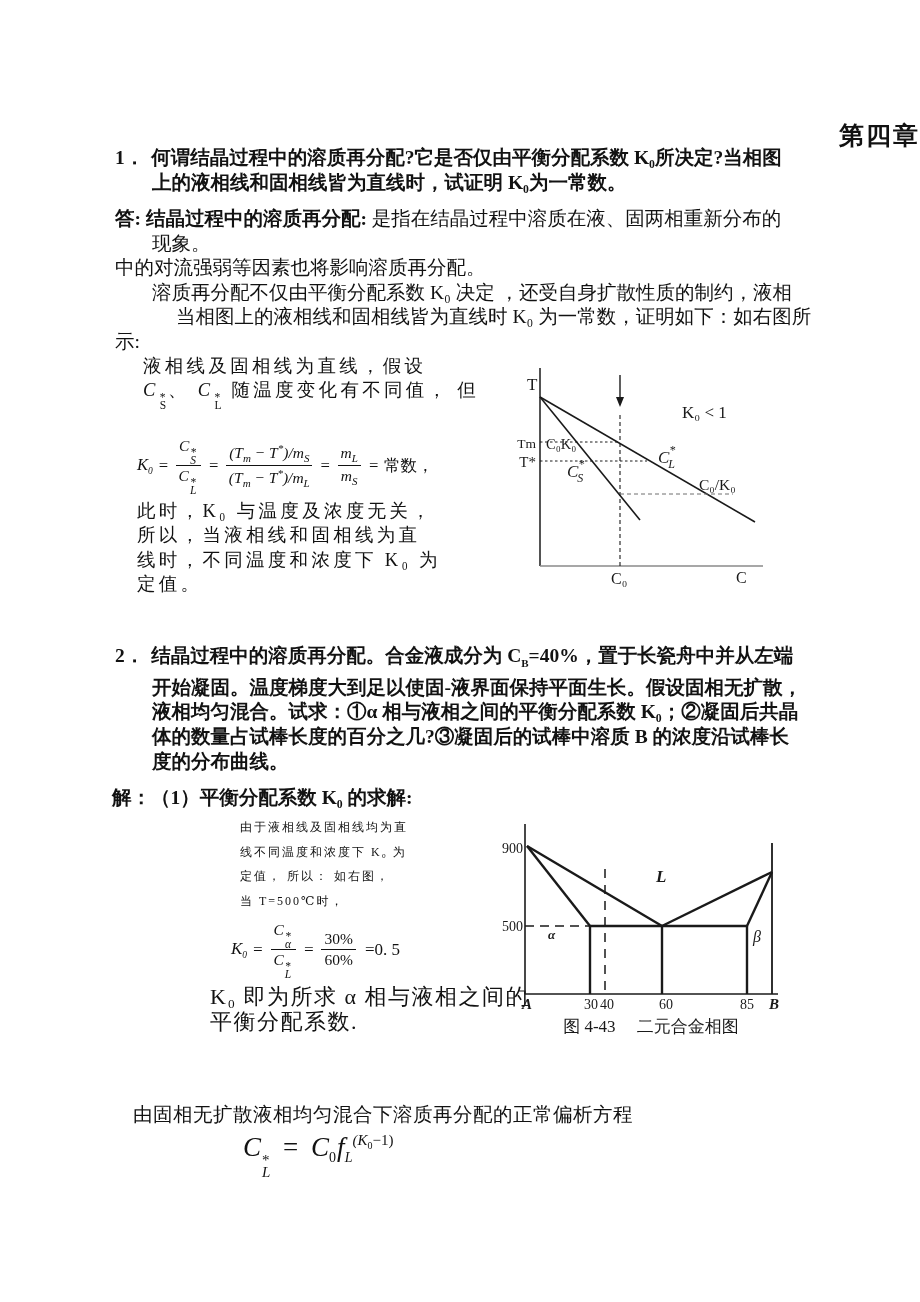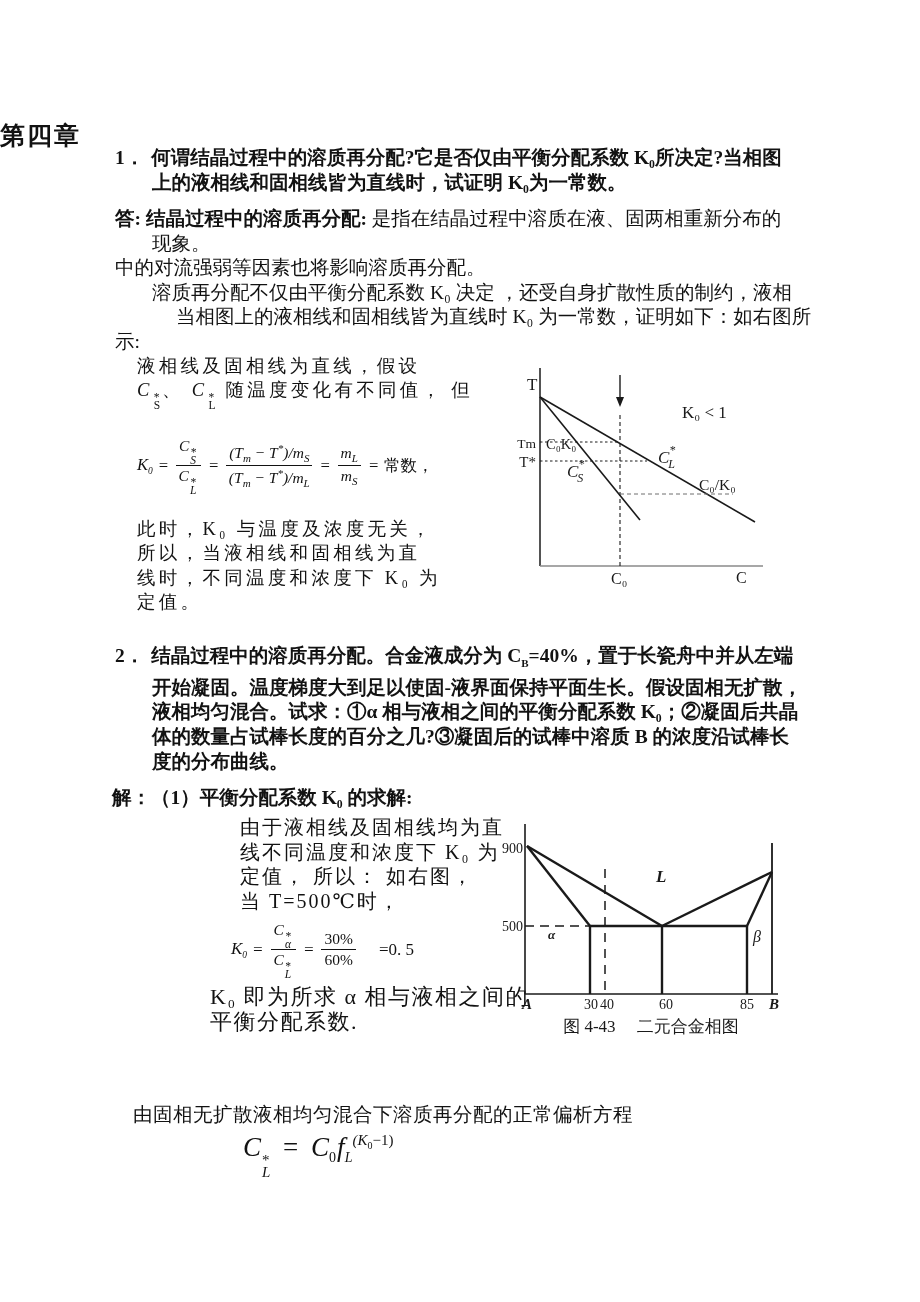--- a/index.html
+++ b/index.html
@@ -6,21 +6,21 @@
   #doc{position:relative;width:920px;height:1302px;background:#fff;overflow:hidden;
        font-family:"Liberation Serif","DejaVu Serif",serif;color:#121212}
   .blk{position:absolute;white-space:nowrap}
   .txt{font-size:19.5px;line-height:24.6px}
   .b{font-weight:bold}
   .ln{white-space:nowrap}
   .i37{padding-left:37px}
   .i61{padding-left:61px}
   .qnum{margin-right:7px}
   .sp1{letter-spacing:3.3px;font-size:18.5px;line-height:24.3px}
-  .sp2{letter-spacing:2px;font-size:20px;line-height:24.7px}
+  .sp2{letter-spacing:2px;font-size:12px;line-height:24.7px}
   sub{font-size:11px}
   sup{font-size:11px}
   .ss{display:inline-flex;flex-direction:column;align-items:flex-start;vertical-align:-5px;
       line-height:8px;font-size:11.5px;margin:0 2px 0 1px;letter-spacing:0}
   .fml{font-size:16.5px;font-style:italic;display:flex;align-items:center;white-space:nowrap}
   .fml .g{display:inline-block}
   .frac{display:inline-block;text-align:center;vertical-align:middle;margin:0 2px;font-size:15.5px}
   .frac .nu{display:block;border-bottom:1.2px solid #121212;padding:0 3px 1px}
   .frac .de{display:block;padding-top:1px}
   .op{margin:0 5px}
@@ -33,37 +33,37 @@
   .ex{font-size:15px;vertical-align:11px}
   .ex sub{font-size:10px}
   svg{position:absolute;overflow:visible}
   svg text{fill:#1a1a1a;font-family:"Liberation Serif","DejaVu Serif",serif}
 </style>
 </head>
 <body>
 
 <div id="doc">
 
-  <div class="blk b" style="left:0;top:119px;width:920px;text-align:left;font-size:25px;letter-spacing:2px">第四章</div>
+  <div class="blk b" style="left:0;top:119px;width:920px;text-align:right;font-size:25px;letter-spacing:2px">第四章</div>
 
   <div class="blk txt b" style="left:115px;top:146px;width:700px">
     <div class="ln"><span class="qnum">1．</span><span>何谓结晶过程中的溶质再分配?它是否仅由平衡分配系数 K₀所决定?当相图</span></div>
     <div class="ln i37"><span>上的液相线和固相线皆为直线时，试证明 K₀为一常数。</span></div>
   </div>
 
   <div class="blk txt" style="left:115px;top:207px;width:705px">
     <div class="ln"><span class="b">答:</span><span class="b"> 结晶过程中的溶质再分配:</span><span> 是指在结晶过程中溶质在液、固两相重新分布的</span></div>
     <div class="ln i37">现象。</div>
     <div class="ln">中的对流强弱等因素也将影响溶质再分配。</div>
     <div class="ln i37">溶质再分配不仅由平衡分配系数 K₀ 决定 ，还受自身扩散性质的制约，液相</div>
     <div class="ln i61">当相图上的液相线和固相线皆为直线时 K₀ 为一常数，证明如下：如右图所</div>
     <div class="ln">示:</div>
   </div>
 
-  <div class="blk sp1" style="left:137px;top:354px;width:390px">
+  <div class="blk sp1" style="left:143px;top:354px;width:390px">
     <div class="ln">液相线及固相线为直线，假设</div>
     <div class="ln"><span class="it">C</span><span class="ss">
           <span>*</span>
           <span>S</span>
         </span><span>、 </span><span class="it">C</span><span class="ss">
           <span>*</span>
           <span>L</span>
         </span><span> 随温度变化有不同值， 但</span></div>
   </div>
 
@@ -87,21 +87,21 @@
       </span>
     <span class="op">=</span>
     <span class="frac">
         <span class="nu"><span>m</span><sub>L</sub></span>
         <span class="de"><span>m</span><sub>S</sub></span>
       </span>
     <span class="op">=</span>
     <span class="up">常数，</span>
   </div>
 
-  <div class="blk sp1" style="left:137px;top:517px;width:390px">
+  <div class="blk sp1" style="left:137px;top:499px;width:390px">
     <div class="ln">此时，K₀ 与温度及浓度无关，</div>
     <div class="ln">所以，当液相线和固相线为直</div>
     <div class="ln">线时，不同温度和浓度下 K₀ 为</div>
     <div class="ln">定值。</div>
   </div>
 
   <svg width="300" height="236" viewBox="0 0 300 236" style="left:505px;top:360px">
     <line x1="35" y1="8" x2="35" y2="206" stroke="#1a1a1a" stroke-width="1.5"></line>
     <line x1="35" y1="206" x2="258" y2="206" stroke="#8a8a8a" stroke-width="1.5"></line>
     <line x1="35" y1="37" x2="250" y2="162" stroke="#1a1a1a" stroke-width="1.6"></line>
@@ -152,21 +152,21 @@
         <span class="de"><span>C</span><span class="ss">
             <span>*</span>
             <span>L</span>
           </span></span>
       </span>
     <span class="op">=</span>
     <span class="frac up">
         <span class="nu">30%</span>
         <span class="de">60%</span>
       </span>
-    <span class="up" style="margin-left:21px">=0. 5</span>
+    <span class="up" style="margin-left:7px">=0. 5</span>
   </div>
 
   <div class="blk sp2" style="left:210px;top:984px;width:300px;line-height:25px;letter-spacing:1.5px;font-size:22px">
     <div class="ln">K₀ 即为所求 α 相与液相之间的</div>
     <div class="ln">平衡分配系数.</div>
   </div>
 
   <svg width="322" height="220" viewBox="0 0 322 220" style="left:488px;top:822px">
     <line x1="37" y1="2" x2="37" y2="172" stroke="#1a1a1a" stroke-width="1.6"></line>
     <line x1="37" y1="172" x2="290" y2="172" stroke="#1a1a1a" stroke-width="1.6"></line>

